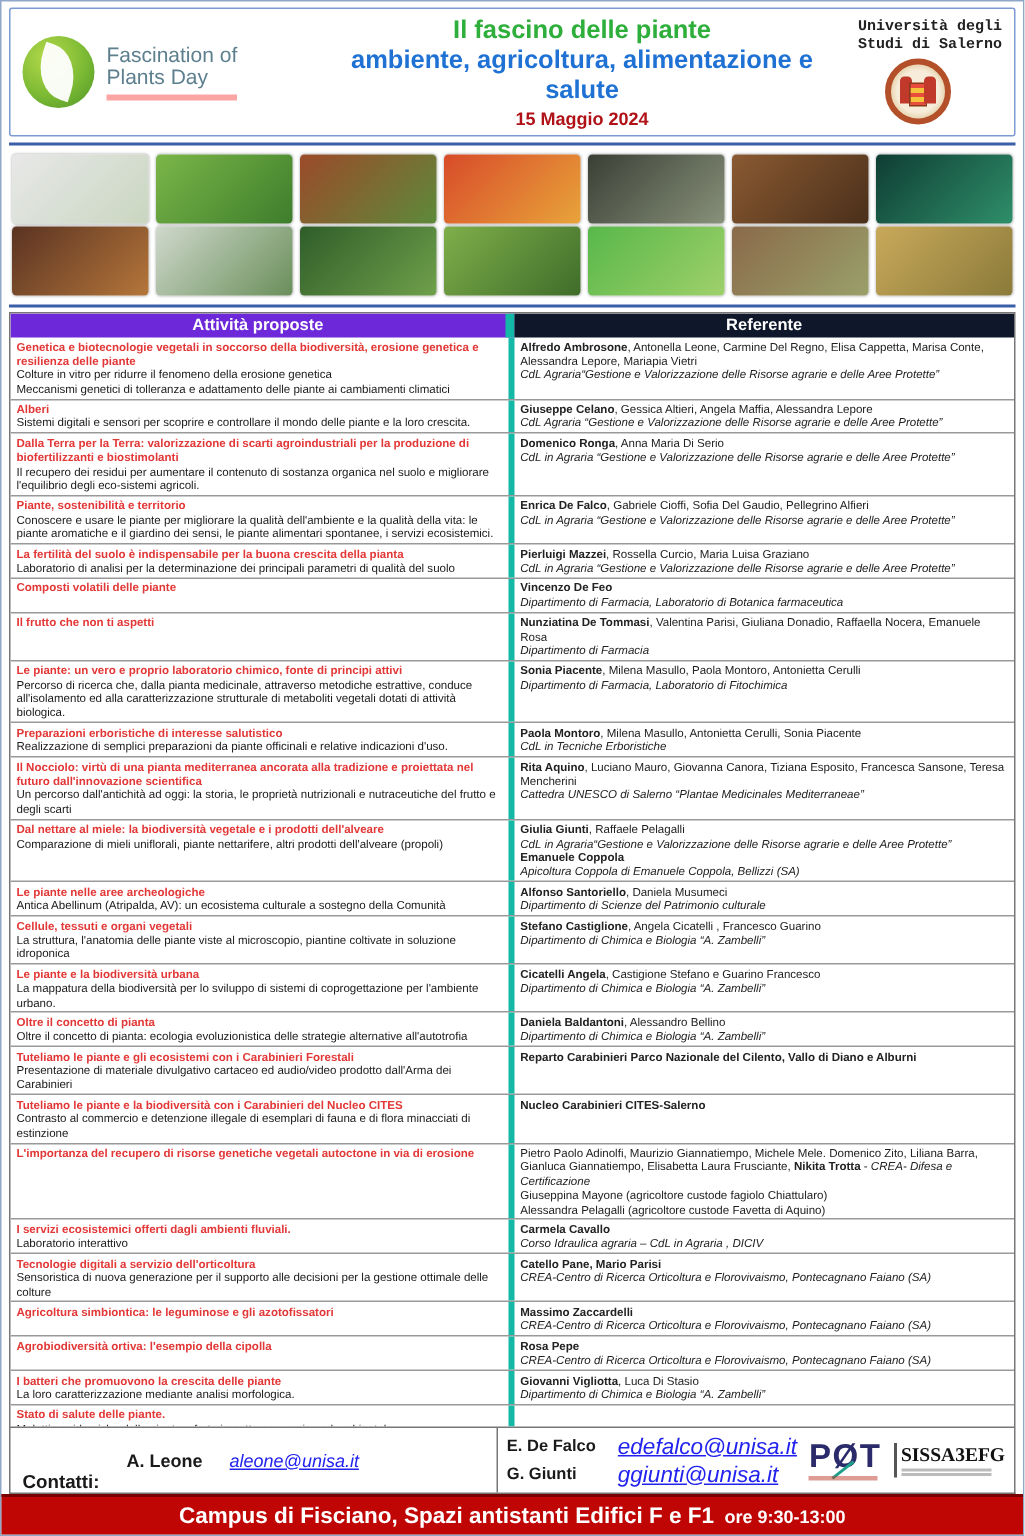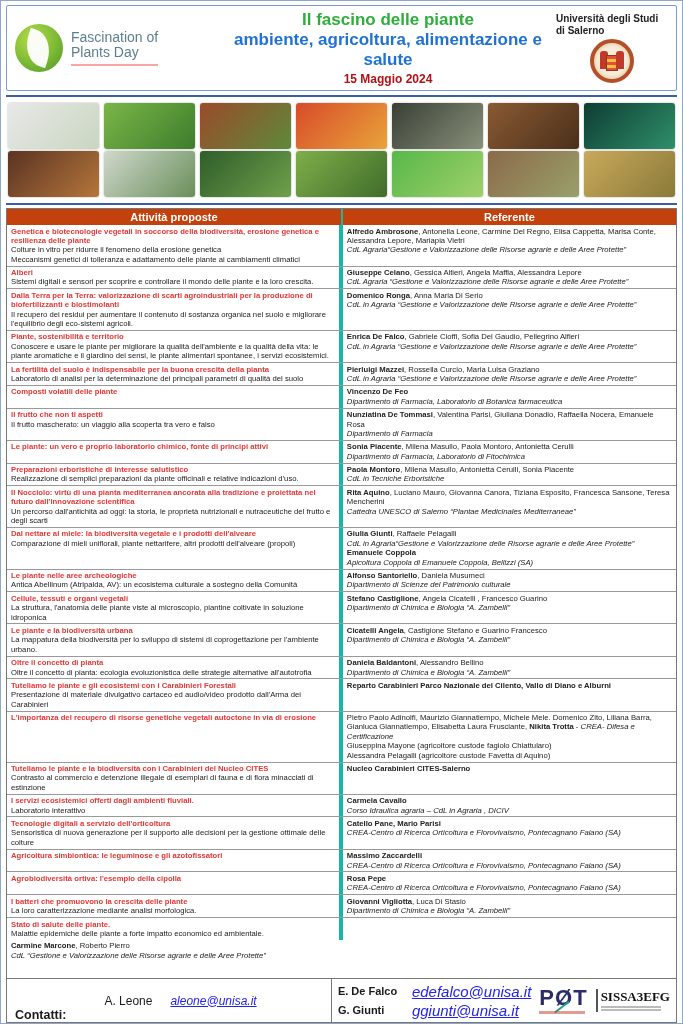--- a/index.html
+++ b/index.html
@@ -12,64 +12,64 @@
 
   
   .banner { height:86px; margin:4px 5px 2px; border:1px solid #7b9bd2; border-radius:2px;
             display:flex; align-items:center; padding:4px 8px; flex-shrink:0; }
   .fpd-logo { display:flex; align-items:center; gap:8px; width:205px; }
   .fpd-circle { width:48px; height:48px; border-radius:50%;
     background:radial-gradient(circle at 35% 30%, #b5d94a 0%, #7cba34 55%, #4d9427 100%);
     position:relative; flex-shrink:0; }
   .fpd-leaf { position:absolute; left:10px; top:7px; width:26px; height:34px; background:#fff;
     border-radius:0 80% 0 80%; transform:rotate(18deg); opacity:.95; }
-  .fpd-text { font-size:14px; line-height:1.1; color:#5d7f8e; border-bottom:2px solid #fca5a5; padding-bottom:4px; }
+  .fpd-text { font-size:14px; line-height:1.1; color:#5d7f8e; border-bottom:4px solid #fca5a5; padding-bottom:4px; }
   .titles { flex:1; text-align:center; font-weight:bold; }
   .title-green { color:#2eae3a; font-size:17px; }
   .title-blue  { color:#1f72d4; font-size:17px; }
   .title-date  { color:#b01116; font-size:12px; margin-top:2px; }
-  .uni { width:112px; text-align:left; flex-shrink:0; }
+  .uni { width:112px; text-align:right; flex-shrink:0;font-family:Liberation Mono, monospace; }
   .uni-name { font-weight:bold; font-size:10px; line-height:1.15; color:#222; }
   .uni-seal { width:44px; height:44px; margin:3px auto 0; border-radius:50%;
     background:radial-gradient(circle, #f6ecd9 55%, #e9d7b4 70%);
     border:4px solid #b3502a; position:relative; }
   .uni-seal:before, .uni-seal:after { content:""; position:absolute; top:8px; width:8px; height:18px;
     background:#c0392b; border-radius:3px 3px 0 0; }
   .uni-seal:before { left:6px; } .uni-seal:after { right:6px; }
   .uni-shield { position:absolute; left:12px; top:12px; width:12px; height:16px;
     background:repeating-linear-gradient(180deg,#e74c3c 0 3px,#f5c33b 3px 6px); border:1px solid #8a3a1a; }
 
   
   .gallery { margin:2px 5px; border-top:2px solid #3b5ea8; border-bottom:2px solid #3b5ea8; padding:4px 2px; flex-shrink:0; }
   .gallery-row { display:flex; gap:5px; height:46px; margin:2px 0; }
   .thumb { flex:1; border-radius:3px; box-shadow:0 0 2px rgba(0,0,0,.35); }
 
   
   .tbl { margin:1px 5px 0; flex:1; overflow:hidden; display:flex; flex-direction:column; border:1px solid #777; }
   .tbl-head { display:flex; flex-shrink:0; }
   .th { font-weight:bold; color:#fff; font-size:11px; text-align:center; padding:2px 0; }
-  .th-act { width:50.2%; background:#c2410c; border-right:2px solid #14b8a6; }
-  .th-ref { flex:1; background:#c2410c; }
+  .th-act { width:50.2%; background:#6d28d9; border-right:6px solid #14b8a6; }
+  .th-ref { flex:1; background:#0f172a; }
   .tbl-body { flex:1; overflow:hidden; }
   .row { display:flex; border-bottom:1px solid #999; }
   .row:last-child { border-bottom:none;flex-direction:column; }
   .cell { padding:1.5px 4px; font-size:7.7px; line-height:1.22; }
   .act { width:50.2%; border-right:4px solid #14b8a6; }
   .ref { flex:1; }
   .t  { color:#e23837; font-weight:bold; }
   .d  { color:#1a1a1a; }
   .rl { color:#222; }
   .b { font-weight:bold; }
   .i { font-style:italic; color:#222; }
 
   
   .contacts { margin:0 5px; border:1px solid #777; border-top:none; display:flex; flex-shrink:0; height:44px; }
   .contacts-left { width:50.2%; border-right:1px solid #777; display:flex; align-items:center; gap:18px; padding:4px 8px; }
   .c-label { font-weight:bold; font-size:12.5px;margin-top:29px; }
-  .c-name  { font-weight:normal; font-size:12px;margin-left:20px; }
+  .c-name  { font-weight:bold; font-size:12px; }
   a.email { color:#2222ee; font-style:italic; font-size:12px; }
   .contacts-right { flex:1; display:flex; align-items:center; gap:8px; padding:2px 6px;justify-content:space-between; }
   .cr-names { display:flex; flex-direction:column; gap:2px; }
   .cr-row { display:flex; gap:10px; align-items:center; }
   .cr-name { font-weight:bold; font-size:11px; width:64px; }
   .cr-row a.email { font-size:15px; }
   .logo-pot { font-weight:bold; font-size:22px; color:#2b2b6b; letter-spacing:1px; position:relative; line-height:1; }
   .logo-pot .o { color:#2b2b6b; position:relative; }
   .logo-pot .o:after { content:""; position:absolute; left:-2px; bottom:2px; width:18px; height:2px;
     background:#1fa08a; transform:rotate(-38deg); }
@@ -175,28 +175,28 @@
           </div>
         </div>
         <div class="row">
           <div class="cell act"><span class="t">Composti volatili delle piante</span></div>
           <div class="cell ref">
             <div class="rl"><span class="b">Vincenzo De Feo</span></div>
             <div class="rl"><span class="i">Dipartimento di Farmacia, Laboratorio di Botanica farmaceutica</span></div>
           </div>
         </div>
         <div class="row">
-          <div class="cell act"><span class="t">Il frutto che non ti aspetti</span><div class="d">Il frutto mascherato: un viaggio alla scoperta tra vero e falso</div></div>
+          <div class="cell act"><span class="t">Il frutto che non ti aspetti</span></div>
           <div class="cell ref">
             <div class="rl"><span class="b">Nunziatina De Tommasi</span><span>, Valentina Parisi, Giuliana Donadio, Raffaella Nocera, Emanuele Rosa</span></div>
             <div class="rl"><span class="i">Dipartimento di Farmacia</span></div>
           </div>
         </div>
         <div class="row">
-          <div class="cell act"><span class="t">Le piante: un vero e proprio laboratorio chimico, fonte di principi attivi</span></div>
+          <div class="cell act"><span class="t">Le piante: un vero e proprio laboratorio chimico, fonte di principi attivi</span><div class="d">Percorso di ricerca che, dalla pianta medicinale, attraverso metodiche estrattive, conduce all'isolamento ed alla caratterizzazione strutturale di metaboliti vegetali dotati di attività biologica.</div></div>
           <div class="cell ref">
             <div class="rl"><span class="b">Sonia Piacente</span><span>, Milena Masullo, Paola Montoro, Antonietta  Cerulli</span></div>
             <div class="rl"><span class="i">Dipartimento di Farmacia, Laboratorio di Fitochimica</span></div>
           </div>
         </div>
         <div class="row">
           <div class="cell act"><span class="t">Preparazioni erboristiche di interesse salutistico</span><div class="d">Realizzazione di semplici preparazioni da piante officinali e relative indicazioni d'uso.</div></div>
           <div class="cell ref">
             <div class="rl"><span class="b">Paola Montoro</span><span>, Milena Masullo, Antonietta Cerulli, Sonia Piacente</span></div>
             <div class="rl"><span class="i">CdL in Tecniche Erboristiche</span></div>
@@ -246,31 +246,31 @@
             <div class="rl"><span class="i">Dipartimento di Chimica e Biologia “A. Zambelli”</span></div>
           </div>
         </div>
         <div class="row">
           <div class="cell act"><span class="t">Tuteliamo le piante e gli ecosistemi con i Carabinieri Forestali</span><div class="d">Presentazione di materiale divulgativo cartaceo ed audio/video prodotto dall'Arma dei Carabinieri</div></div>
           <div class="cell ref">
             <div class="rl"><span class="b">Reparto Carabinieri Parco Nazionale del Cilento, Vallo di Diano e Alburni</span></div>
           </div>
         </div>
         <div class="row">
+          <div class="cell act"><span class="t">Tuteliamo le piante e la biodiversità con i Carabinieri del Nucleo CITES</span><div class="d">Contrasto al commercio e detenzione illegale di esemplari di fauna e di flora minacciati di estinzione</div></div>
+          <div class="cell ref">
+            <div class="rl"><span class="b">Nucleo Carabinieri CITES-Salerno</span></div>
+          </div>
+        </div>
+        <div class="row">
           <div class="cell act"><span class="t">L'importanza del recupero di risorse genetiche vegetali autoctone in via di erosione</span></div>
           <div class="cell ref">
             <div class="rl"><span>Pietro Paolo Adinolfi, Maurizio Giannatiempo, Michele Mele. Domenico Zito, Liliana Barra, Gianluca Giannatiempo, Elisabetta Laura  Frusciante, </span><span class="b">Nikita Trotta</span><span> - </span><span class="i">CREA- Difesa e Certificazione</span></div>
             <div class="rl"><span>Giuseppina Mayone (agricoltore custode fagiolo Chiattularo)</span></div>
             <div class="rl"><span>Alessandra Pelagalli (agricoltore custode Favetta di Aquino)</span></div>
-          </div>
-        </div>
-        <div class="row">
-          <div class="cell act"><span class="t">Tuteliamo le piante e la biodiversità con i Carabinieri del Nucleo CITES</span><div class="d">Contrasto al commercio e detenzione illegale di esemplari di fauna e di flora minacciati di estinzione</div></div>
-          <div class="cell ref">
-            <div class="rl"><span class="b">Nucleo Carabinieri CITES-Salerno</span></div>
           </div>
         </div>
         <div class="row">
           <div class="cell act"><span class="t">I servizi ecosistemici offerti dagli ambienti fluviali.</span><div class="d">Laboratorio interattivo</div></div>
           <div class="cell ref">
             <div class="rl"><span class="b">Carmela Cavallo</span></div>
             <div class="rl"><span class="i">Corso Idraulica agraria – CdL  in Agraria , DICIV</span></div>
           </div>
         </div>
         <div class="row">
@@ -333,14 +333,18 @@
         <div class="pot-sub"></div>
       </div>
       <div class="logo-sissa">
         <div class="sissa-text">SISSA3EFG</div>
         <div class="sissa-sub"></div>
         <div class="sissa-sub"></div>
       </div>
     </div>
   </div>
 
+  <div class="redbar">
+    <span class="loc">Campus di Fisciano, Spazi antistanti Edifici F e F1</span>
+    <span class="time">ore 9:30-13:00</span>
+  </div>
 
 </div>
 
 </body></html>

